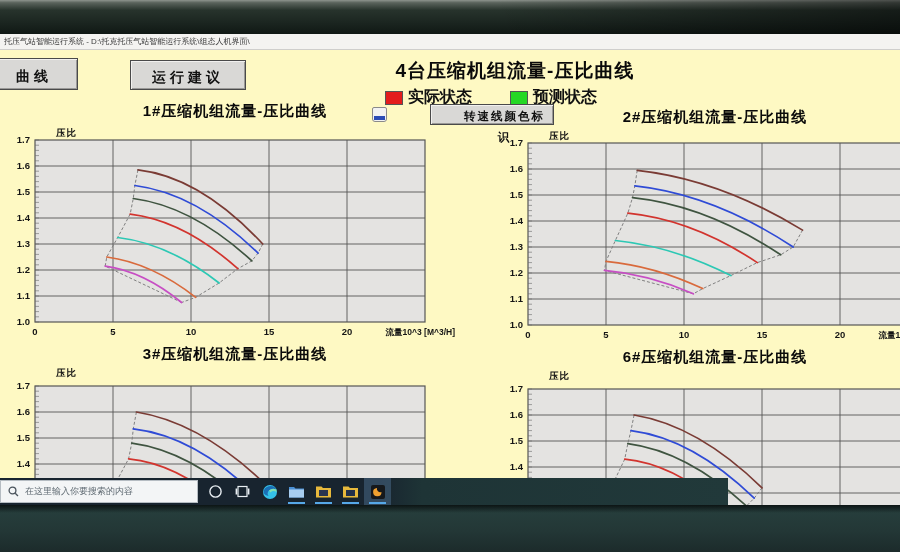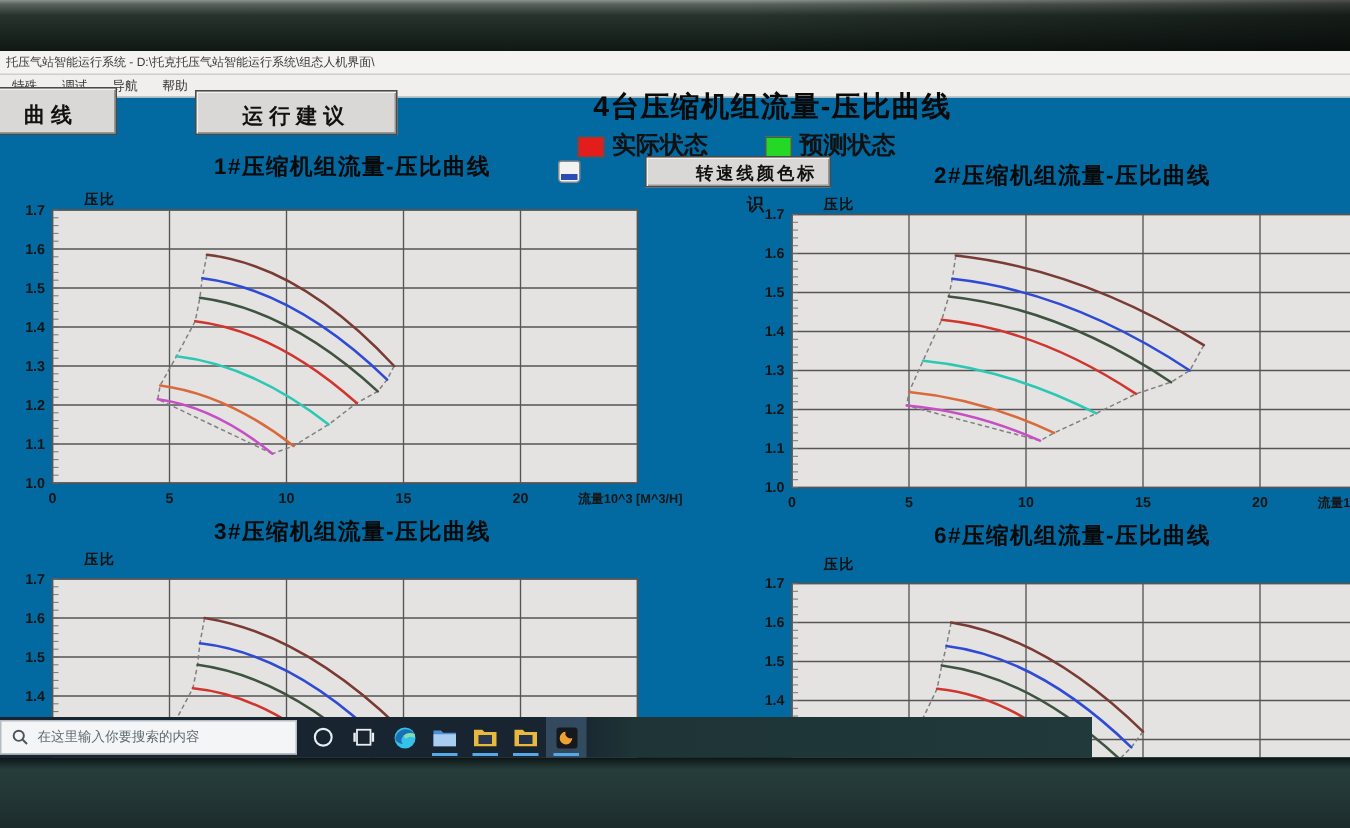--- a/index.html
+++ b/index.html
@@ -21,40 +21,40 @@
     position:absolute;left:0;top:505px;width:900px;height:47px;
     background:linear-gradient(180deg,#27403e 0%,#233736 55%,#1c2b2b 100%);
   }
   .bottom-band::before{
     content:"";position:absolute;left:0;top:0;width:100%;height:8px;
     background:linear-gradient(180deg,#0c1414 0%,rgba(20,30,30,0) 100%);
   }
   
   .screen{
     position:absolute;left:0;top:34px;width:900px;height:471px;overflow:hidden;
-    background:#0369a1;
+    background:#fef9c3;
   }
   .titlebar{
     height:15px;background:#f4f3f1;border-bottom:1px solid #cfcecc;
     font-size:8px;color:#3a3a3a;line-height:15px;padding-left:4px;
     white-space:nowrap;overflow:hidden;
   }
   .menubar{
     height:14px;background:#f0efed;border-bottom:1px solid #c8c7c5;
     font-size:8.5px;color:#333;line-height:14px;padding-left:8px;
   }
   .menubar span{margin-right:14px;cursor:default;}
   
   .btn{
     position:absolute;background:#d9d8d6;border:1px solid #4a4a4a;
     box-shadow:inset 1px 1px 0 #f2f1ef, inset -1px -1px 0 #9a9997;
     font-weight:bold;color:#111;text-align:center;cursor:default;
   }
   .btn-curve{left:-34px;top:24px;width:112px;height:32px;font-size:14px;line-height:32px;letter-spacing:4px;padding-left:30px;box-sizing:border-box;}
-  .btn-advice{left:130px;top:26px;width:135px;height:30px;font-size:14px;line-height:30px;letter-spacing:4px;}
+  .btn-advice{left:130px;top:26px;width:116px;height:30px;font-size:14px;line-height:30px;letter-spacing:4px;}
   .main-title{
     position:absolute;left:340px;top:24px;width:350px;text-align:center;
     font-size:19px;font-weight:bold;color:#0a0a0a;letter-spacing:1px;
   }
   .legend-row{
     position:absolute;left:385px;top:53px;width:260px;display:flex;gap:38px;
   }
   .legend-item{display:flex;align-items:center;gap:5px;font-size:16px;font-weight:bold;color:#111;}
   .legend-swatch{width:16px;height:12px;border:1px solid #555;display:inline-block;}
   .btn-speedcolor{left:430px;top:70px;width:124px;height:21px;font-size:11.5px;line-height:21px;letter-spacing:2px;padding-left:31px;}
@@ -98,26 +98,20 @@
 <body>
 
 <div class="top-band"></div>
 
 <div class="screen">
 
   <div class="titlebar">
     <span>托压气站智能运行系统 - D:\托克托压气站智能运行系统\组态人机界面\</span>
   </div>
 
-  <div class="menubar">
-    <span>特殊</span>
-    <span>调试</span>
-    <span>导航</span>
-    <span>帮助</span>
-  </div>
 
   <button class="btn btn-curve">曲线</button>
   <button class="btn btn-advice">运行建议</button>
 
   <div class="main-title">4台压缩机组流量-压比曲线</div>
 
   <div class="legend-row">
     <div class="legend-item">
       <span class="legend-swatch" style="background: rgb(227, 28, 28);"></span>
       <span>实际状态</span>

